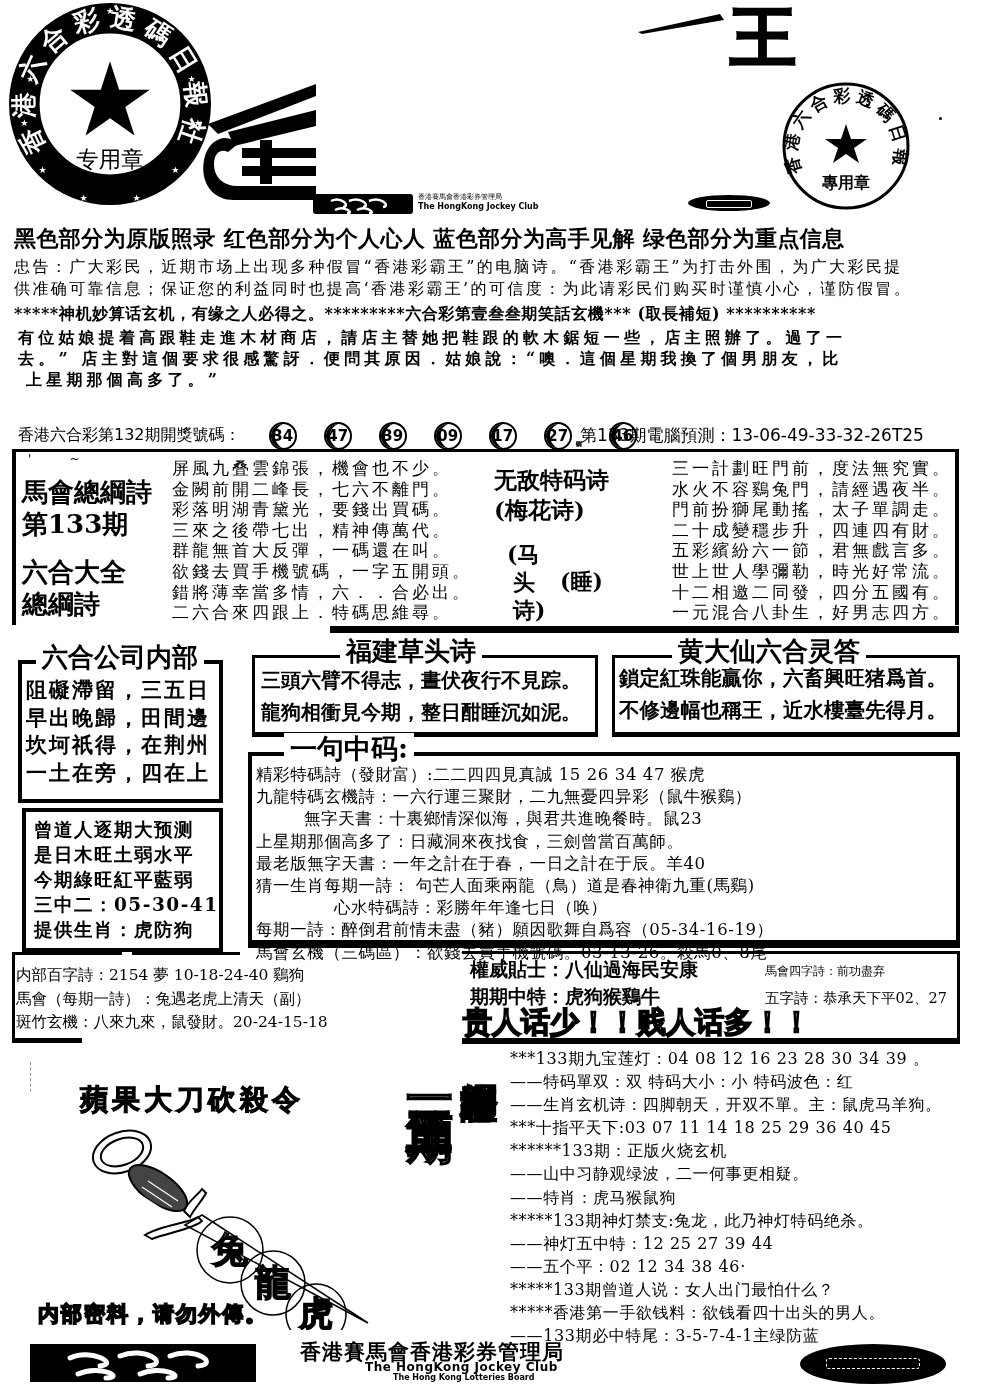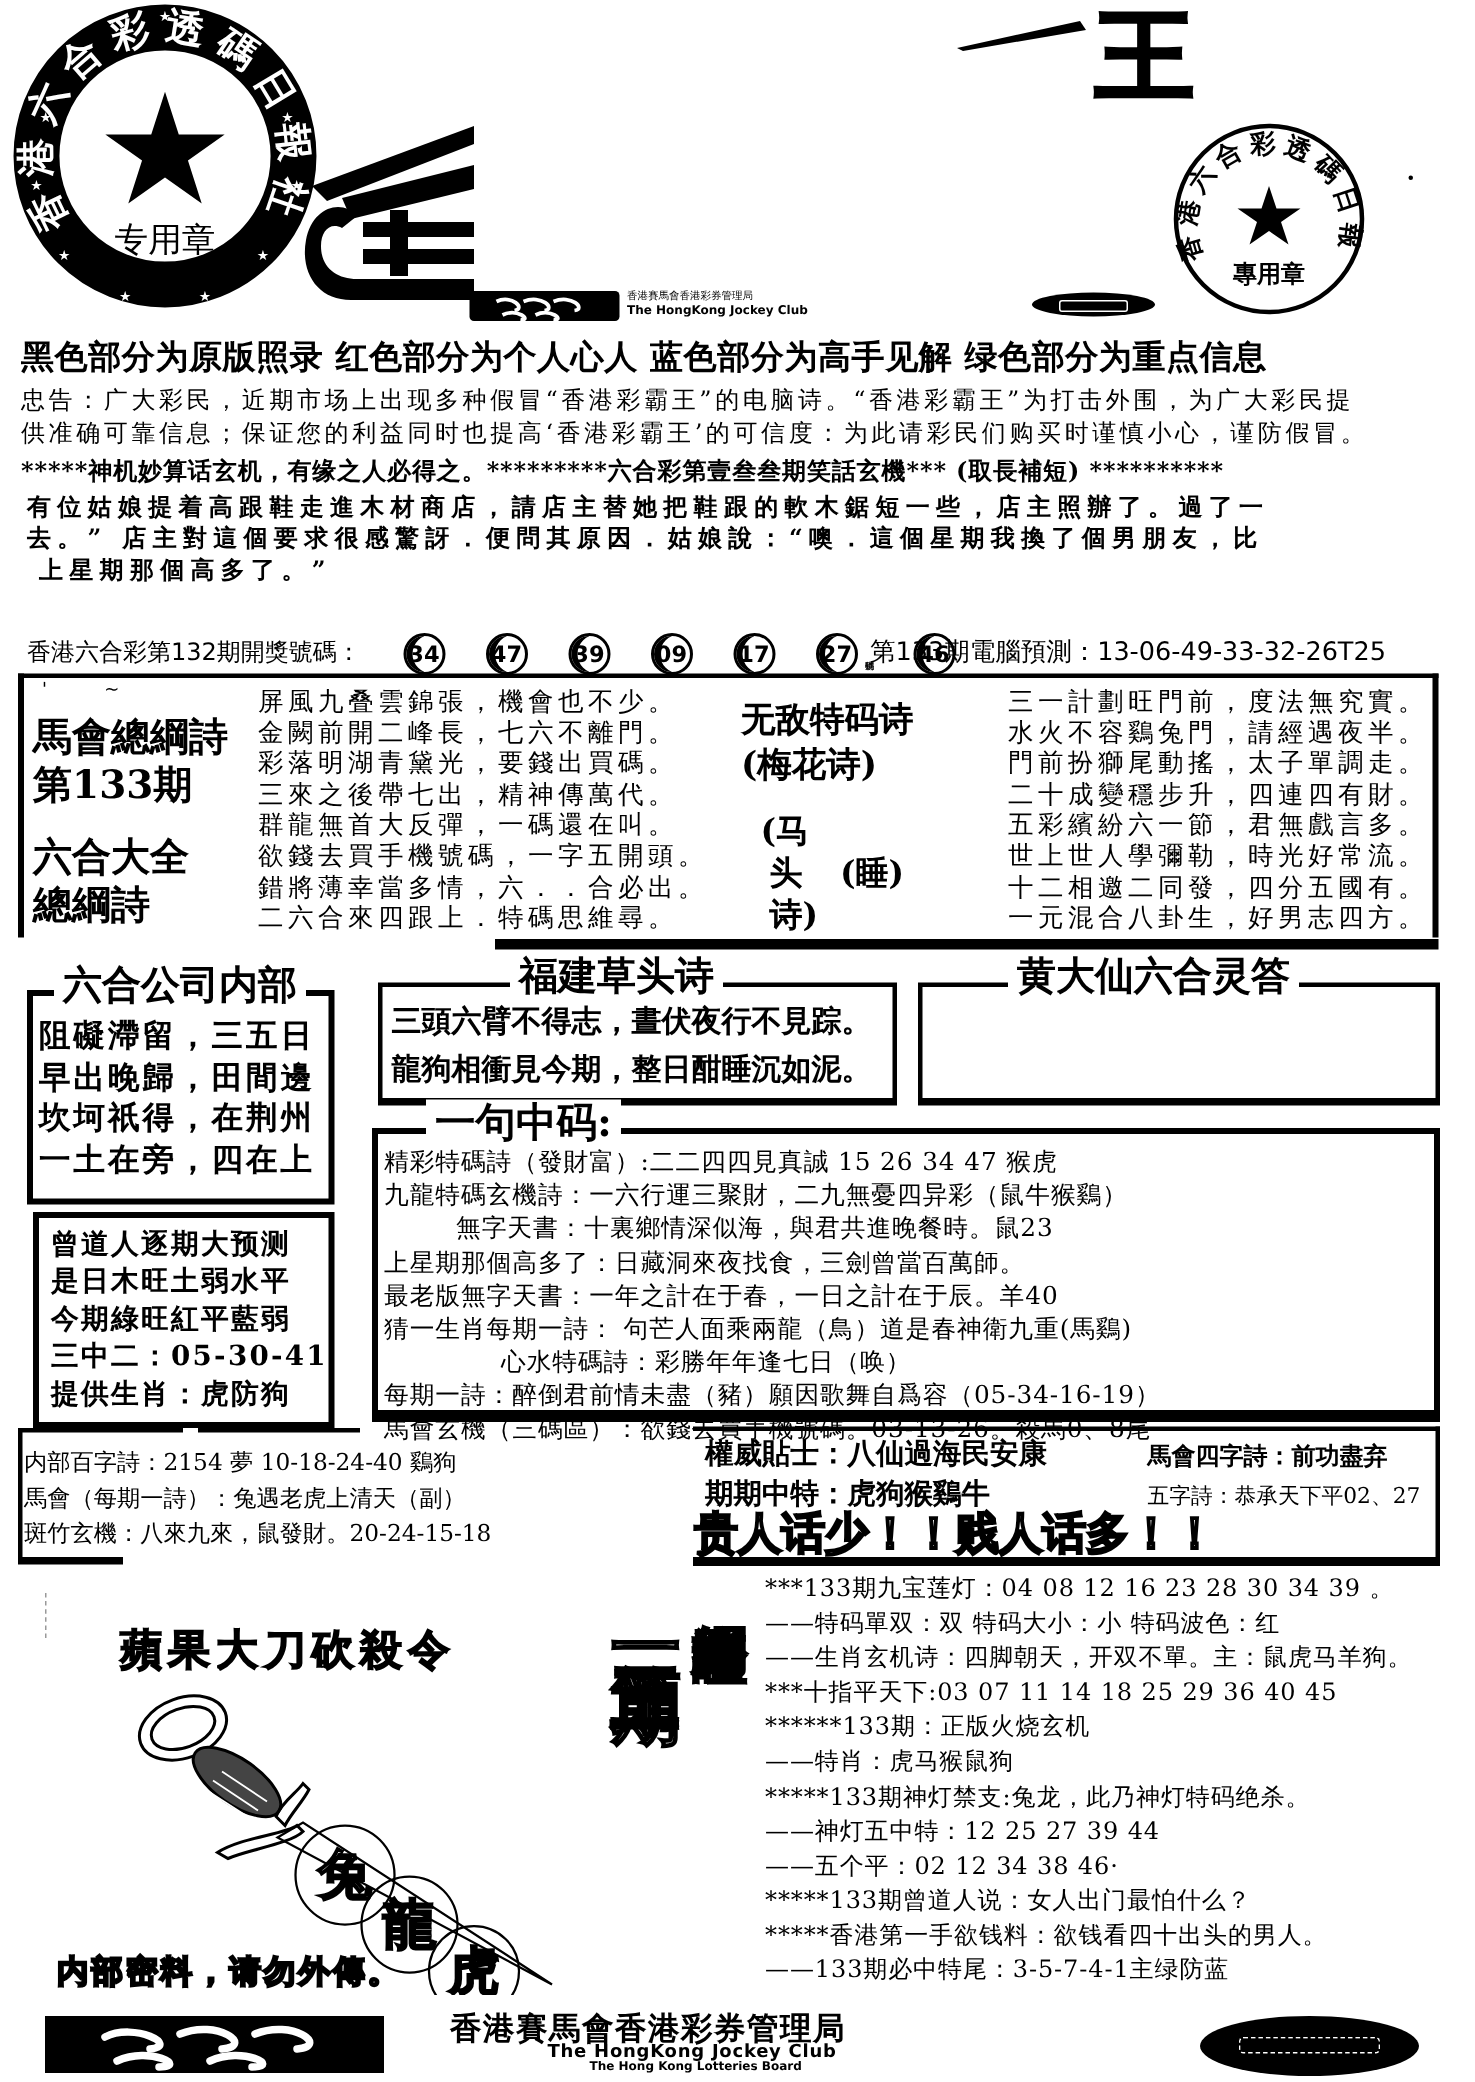--- a/index.html
+++ b/index.html
@@ -168,20 +168,24 @@
 
   <div class="box" style="left:252px;top:655px;width:346px;height:82px;border:3px solid #000;border-bottom-width:5px;"></div>
   <div class="boxtitle" style="left:340px;top:634px;font-size:26px;line-height:34px;">福建草头诗</div>
   <div class="abs serif bold lines" style="left:261px;top:664px;font-size:20px;line-height:32px;">
     <div>三頭六臂不得志，晝伏夜行不見踪。</div>
     <div>龍狗相衝見今期，整日酣睡沉如泥。</div>
   </div>
 
   <div class="box" style="left:612px;top:655px;width:348px;height:82px;border:3px solid #000;border-bottom-width:5px;"></div>
   <div class="boxtitle" style="left:672px;top:634px;font-size:26px;line-height:34px;">黄大仙六合灵答</div>
+  <div class="abs serif bold lines" style="left:619px;top:662px;font-size:20.5px;line-height:32px;">
+    <div>鎖定紅珠能贏你，六畜興旺猪爲首。</div>
+    <div>不修邊幅也稱王，近水樓臺先得月。</div>
+  </div>
 
   <div class="box" style="left:248px;top:752px;width:712px;height:196px;border-left:4px solid #000;border-right:4px solid #000;border-top:4px solid #000;border-bottom:8px solid #000;"></div>
   <div class="boxtitle" style="left:284px;top:733px;font-size:27px;line-height:32px;">一句中码:</div>
   <div class="abs serif lines" style="left:256px;top:764px;font-size:16.5px;line-height:22.2px;letter-spacing:0.6px;">
     <div>精彩特碼詩（發財富）:二二四四見真誠  15 26 34 47  猴虎</div>
     <div>九龍特碼玄機詩：一六行運三聚財，二九無憂四异彩（鼠牛猴鷄）</div>
     <div style="padding-left:48px;">無字天書：十裏鄉情深似海，與君共進晚餐時。鼠23</div>
     <div>上星期那個高多了：日藏洞來夜找食，三劍曾當百萬師。</div>
     <div>最老版無字天書：一年之計在于春，一日之計在于辰。羊40</div>
     <div>猜一生肖每期一詩： 句芒人面乘兩龍（鳥）道是春神衛九重(馬鷄)</div>
@@ -203,21 +207,21 @@
   <div class="abs" style="left:132px;top:952px;width:108px;height:3px;background:#000;"></div>
   <div class="abs" style="left:12px;top:1038px;width:70px;height:5px;background:#000;"></div>
   <div class="abs serif lines" style="left:16px;top:964px;font-size:15.5px;line-height:23.5px;">
     <div>内部百字詩：2154 夢 10-18-24-40 鷄狗</div>
     <div>馬會（每期一詩）：兔遇老虎上清天（副）</div>
     <div>斑竹玄機：八來九來，鼠發財。20-24-15-18</div>
   </div>
 
   <div class="box" style="left:462px;top:951px;width:498px;height:93px;border-top:3px solid #000;border-right:3px solid #000;border-bottom:6px solid #000;"></div>
   <div class="abs serif bold" style="left:470px;top:956px;font-size:19px;line-height:26px;">權威貼士：八仙過海民安康</div>
-  <div class="abs serif" style="left:765px;top:960px;font-size:16px;line-height:22px;font-weight:bold;">馬會四字詩：前功盡弃</div>
+  <div class="abs serif" style="left:765px;top:960px;font-size:12px;line-height:22px;">馬會四字詩：前功盡弃</div>
   <div class="abs serif bold" style="left:470px;top:983px;font-size:19px;line-height:26px;">期期中特：虎狗猴鷄牛</div>
   <div class="abs serif" style="left:765px;top:987px;font-size:14.5px;line-height:22px;">五字詩：恭承天下平02、27</div>
   <div class="abs outline serif" style="left:463px;top:1005px;font-size:29px;line-height:34px;">贵人话少！！贱人话多！！</div>
 
   <div class="abs" style="left:30px;top:1062px;width:1px;height:30px;border-left:1px dashed #999;"></div>
   <div class="abs bold" style="left:80px;top:1082px;font-size:28px;line-height:36px;letter-spacing:4px;-webkit-text-stroke:1px #000;">蘋果大刀砍殺令</div>
 
   <svg class="abs" style="left:90px;top:1125px;" width="290" height="205" viewBox="0 0 290 205">
     <ellipse cx="32" cy="27" rx="30" ry="20" transform="rotate(-20 32 27)" fill="none" stroke="#000" stroke-width="2"></ellipse>
     <ellipse cx="32" cy="27" rx="22" ry="13" transform="rotate(-20 32 27)" fill="none" stroke="#000" stroke-width="2"></ellipse>
@@ -238,20 +242,21 @@
 
   <div class="abs vert outline" style="left:404px;top:1072px;font-size:47px;line-height:52px;letter-spacing:2px;">第一三三期</div>
   <div class="abs vert outline serif" style="left:460px;top:1056px;font-size:36px;line-height:40px;">網路論壇</div>
 
   <div class="abs serif lines" style="left:510px;top:1047px;font-size:16px;line-height:23.1px;letter-spacing:0.6px;">
     <div>***133期九宝莲灯：04 08 12 16 23 28 30 34 39  。</div>
     <div>——特码單双：双 特码大小：小 特码波色：红</div>
     <div>——生肖玄机诗：四脚朝天，开双不單。主：鼠虎马羊狗。</div>
     <div>***十指平天下:03 07 11 14 18 25 29 36 40 45</div>
     <div>******133期：正版火烧玄机</div>
+    <div>——山中习静观绿波，二一何事更相疑。</div>
     <div>——特肖：虎马猴鼠狗</div>
     <div>*****133期神灯禁支:兔龙，此乃神灯特码绝杀。</div>
     <div>——神灯五中特：12 25 27 39 44</div>
     <div>——五个平：02 12 34 38 46·</div>
     <div>*****133期曾道人说：女人出门最怕什么？</div>
     <div>*****香港第一手欲钱料：欲钱看四十出头的男人。</div>
     <div>——133期必中特尾：3-5-7-4-1主绿防蓝</div>
   </div>
 
   <div class="abs" style="left:30px;top:1344px;width:226px;height:38px;background:#000;">

